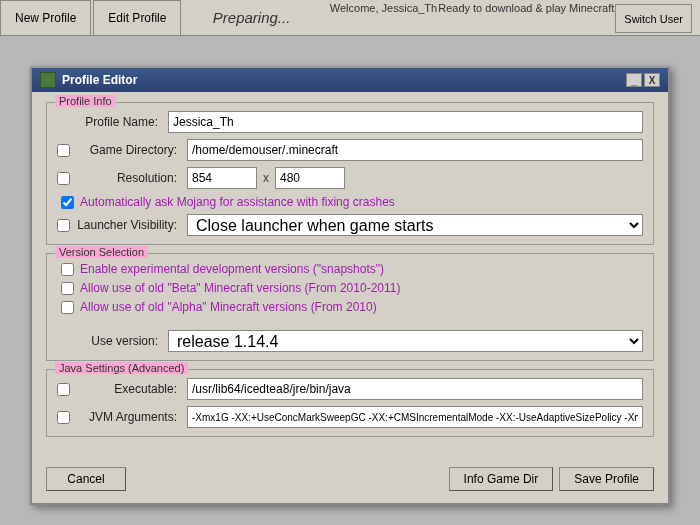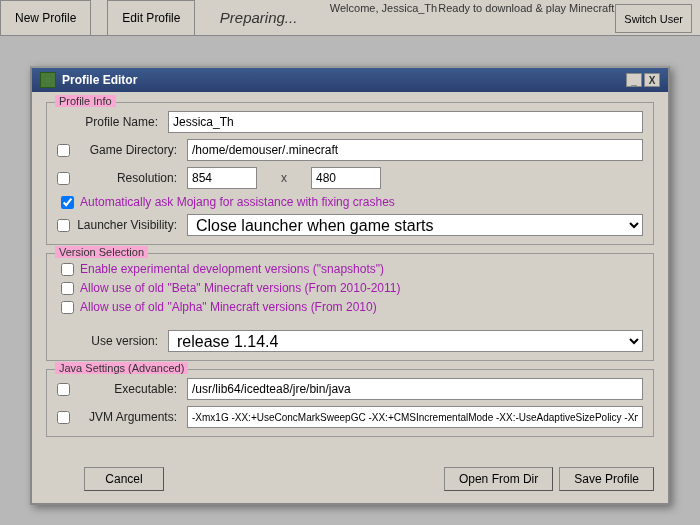--- a/index.html
+++ b/index.html
@@ -18,21 +18,21 @@
       display: flex;
       align-items: stretch;
       background: #d4d0c8;
       border-bottom: 1px solid #888;
       height: 36px;
       position: relative;
     }
     .top-bar-left {
       display: flex;
       align-items: center;
-      gap: 16px;
+      gap: 2px;
     }
     .top-btn {
       background: #d4d0c8;
       border: 1px solid #888;
       border-bottom: none;
       padding: 4px 14px;
       font-size: 12px;
       cursor: pointer;
       height: 100%;
       display: flex;
@@ -192,21 +192,21 @@
       height: 13px;
     }
     .checkbox-label {
       font-size: 12px;
       color: #a21caf;
     }
 
     .resolution-row {
       display: flex;
       align-items: center;
-      gap: 24px;
+      gap: 6px;
     }
     .x-separator {
       font-size: 12px;
       color: #444;
     }
 
     .select-field {
       flex: 1;
       height: 22px;
       border: 1px solid #888;
@@ -215,21 +215,20 @@
       font-family: Arial, sans-serif;
       padding: 0 4px;
     }
 
     
     .dialog-footer {
       display: flex;
       justify-content: space-between;
       align-items: center;
       padding: 8px 14px 12px 14px;
-      margin-left: 38px;
     }
     .footer-right {
       display: flex;
       gap: 6px;
     }
     .footer-btn {
       background: #d4d0c8;
       border: 1px solid #888;
       border-right-color: #555;
       border-bottom-color: #555;
@@ -350,19 +349,19 @@
           <span class="field-label">JVM Arguments:</span>
           <input class="field-input" type="text" style="font-size: 10px;" value="-Xmx1G -XX:+UseConcMarkSweepGC -XX:+CMSIncrementalMode -XX:-UseAdaptiveSizePolicy -Xmn128M">
         </div>
       </div>
 
     </div>
 
     <div class="dialog-footer">
       <button class="footer-btn">Cancel</button>
       <div class="footer-right">
-        <button class="footer-btn">Open From Dir</button>
+        <button class="footer-btn">Info Game Dir</button>
         <button class="footer-btn">Save Profile</button>
       </div>
     </div>
 
   </div>
 </div>
 
 </body></html>

